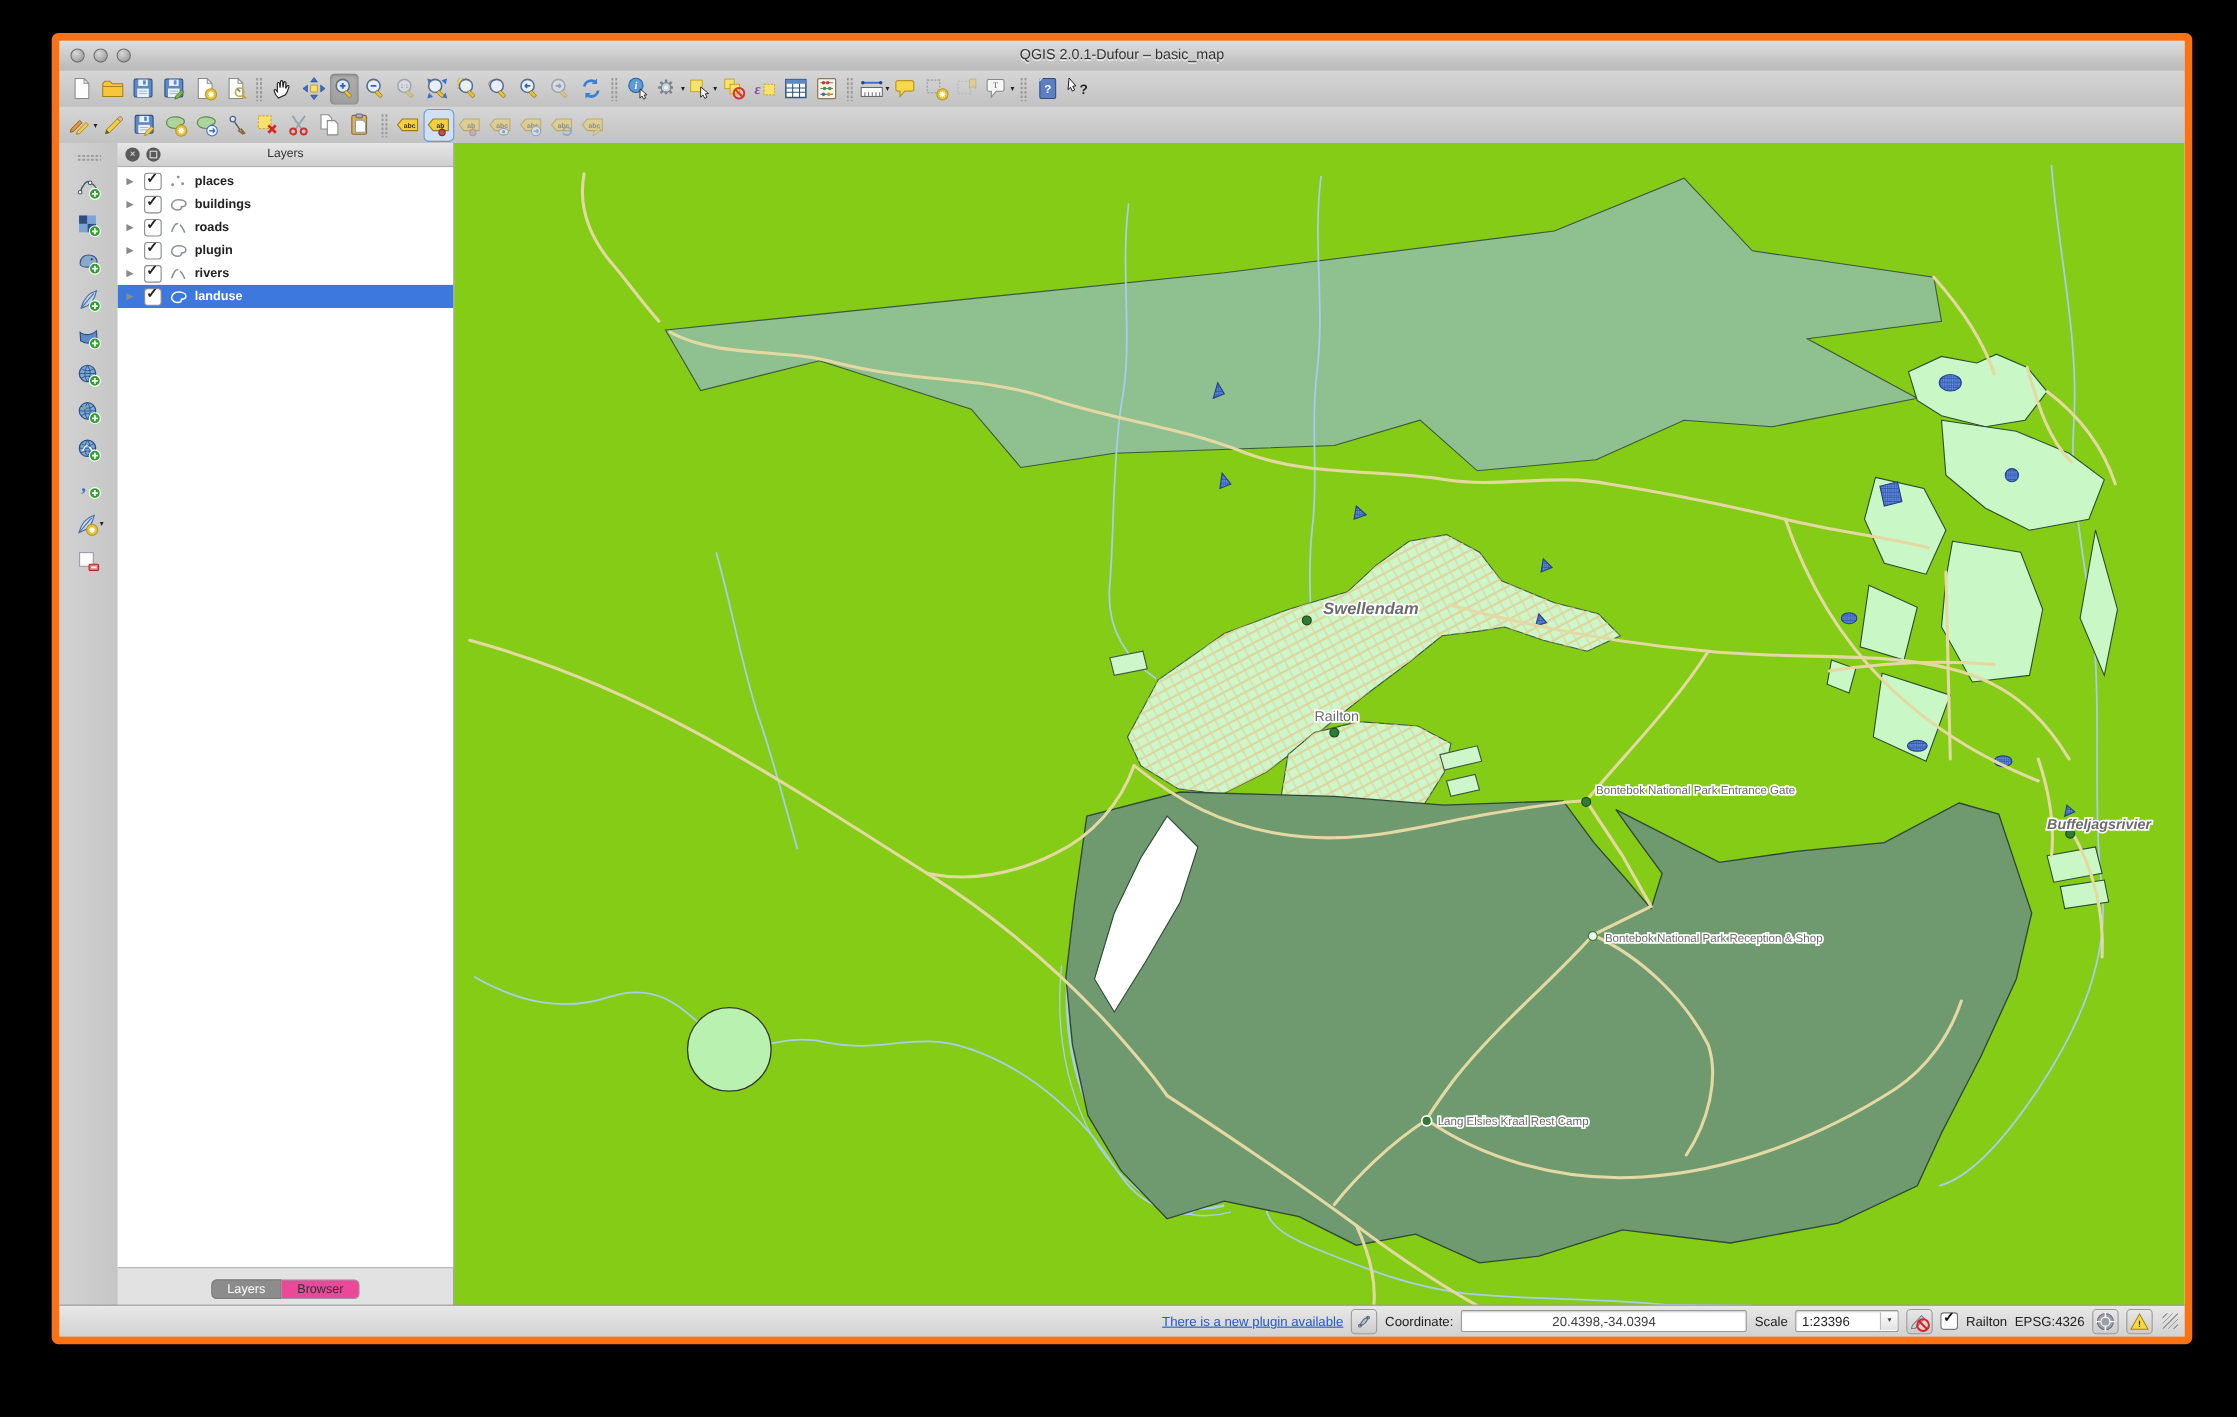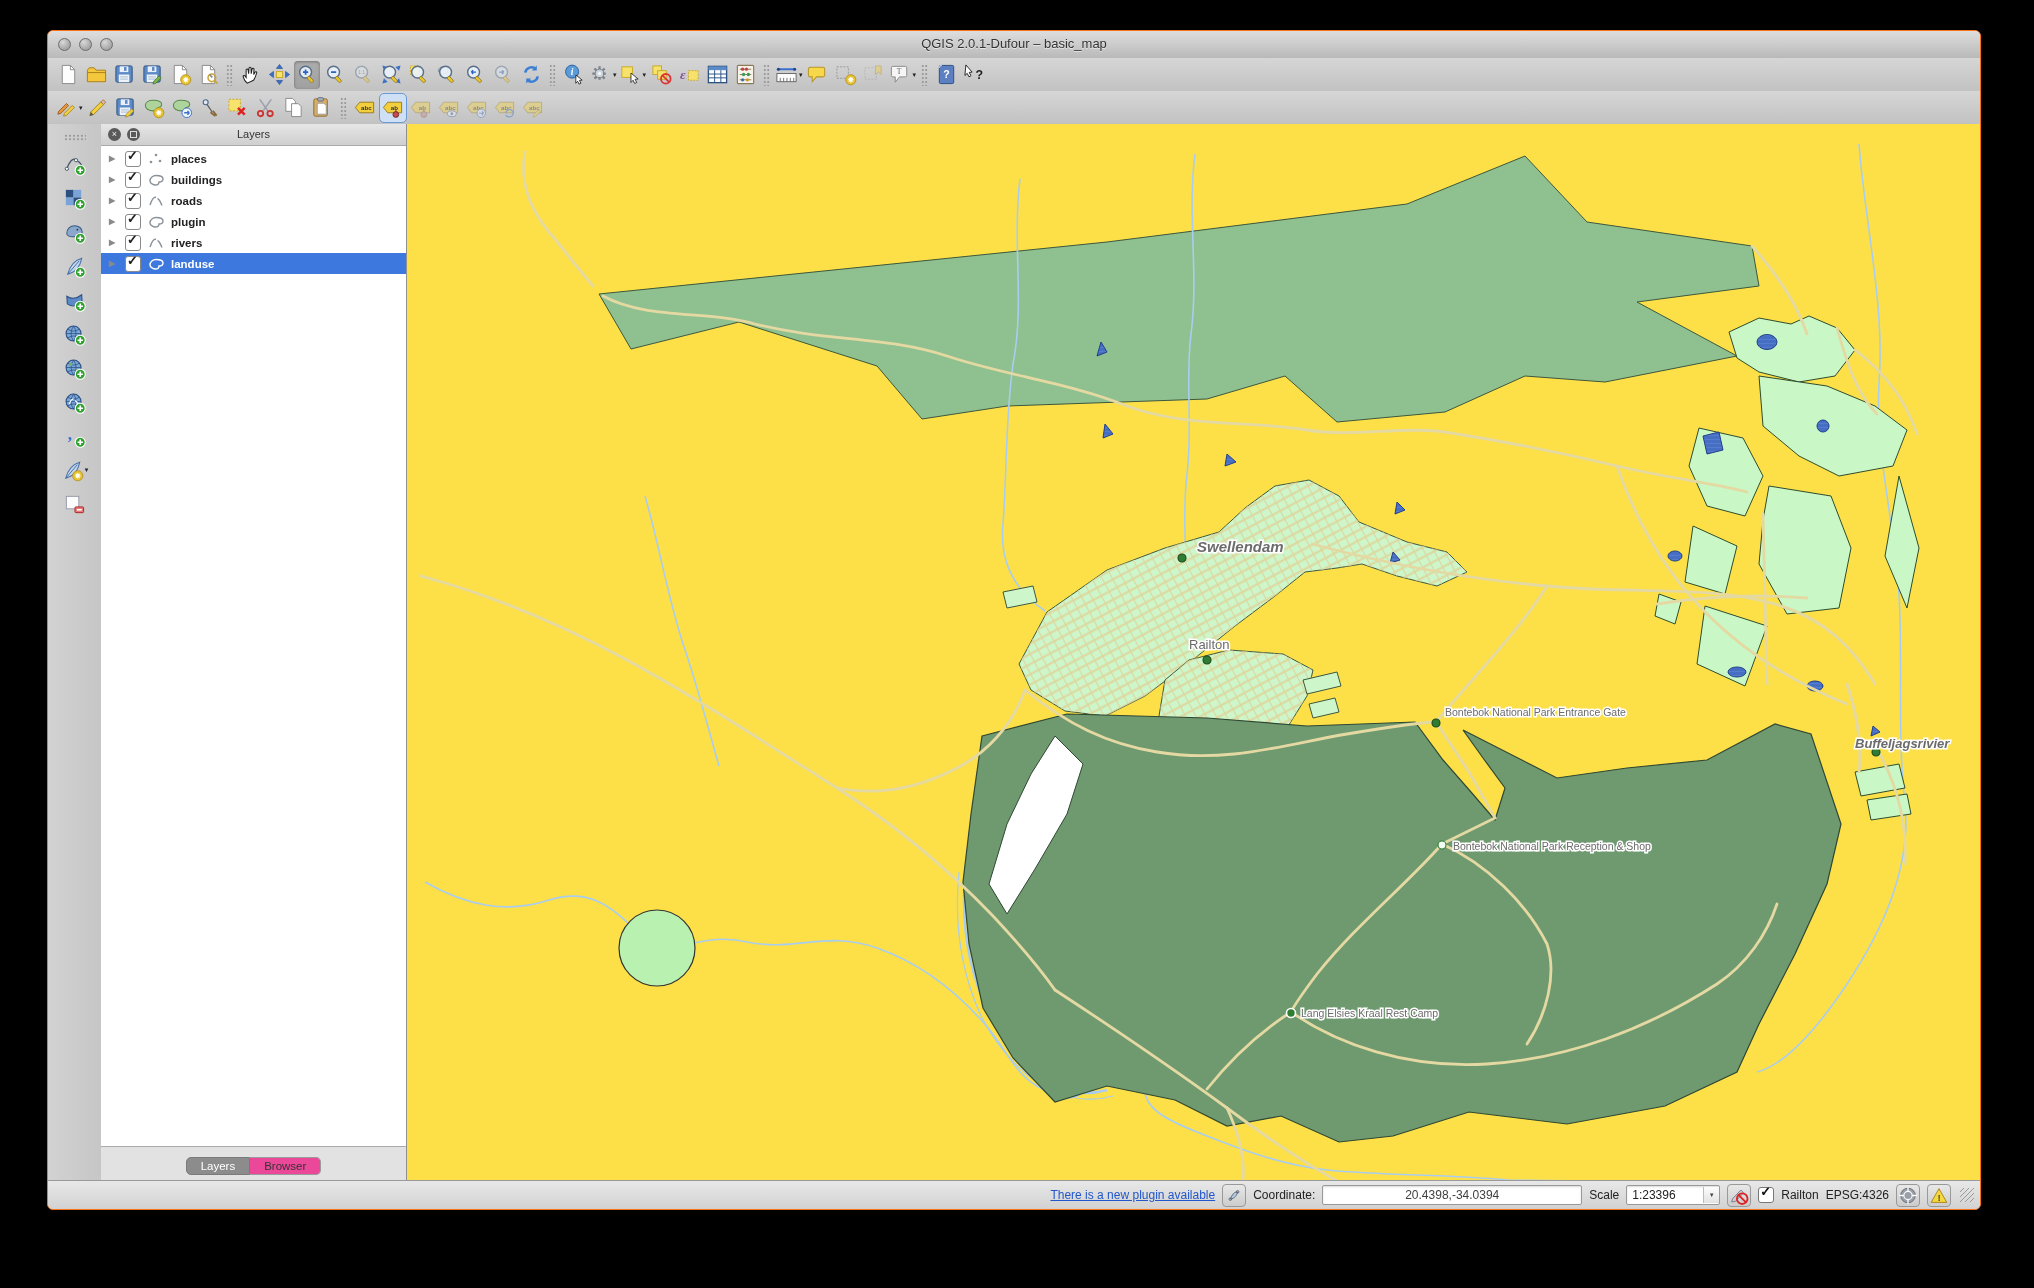--- a/index.html
+++ b/index.html
@@ -1,18 +1,18 @@
 <!DOCTYPE html>
 <html><head>
 <meta charset="utf-8">
 <style>
   html,body{margin:0;padding:0;background:#000;width:2034px;height:1288px;overflow:hidden;
     font-family:"Liberation Sans",sans-serif;-webkit-font-smoothing:antialiased;}
   #window{position:absolute;left:47px;top:30px;width:1932px;height:1178px;background:#d9d9d9;
-    border-radius:6px;box-shadow:0 18px 60px rgba(0,0,0,.65);overflow:hidden;border:1px solid #f97316;}
+    border-radius:6px;box-shadow:0 18px 60px rgba(0,0,0,.65);overflow:hidden;border:7px solid #f97316;}
   
   .titlebar{position:absolute;left:0;top:0;right:0;height:27px;
     background:linear-gradient(#dedede,#b9b9b9);border-bottom:1px solid #8f8f8f;}
   .tl-group{position:absolute;left:10px;top:7px;display:flex;gap:8px;}
   .tl{width:13px;height:13px;border-radius:50%;background:radial-gradient(circle at 35% 30%,#d8d8d8,#8f8f8f);
     border:1px solid #6d6d6d;box-sizing:border-box;}
   .wtitle{position:absolute;left:0;right:0;top:5px;text-align:center;font-size:13px;color:#333;
     text-shadow:0 1px 0 rgba(255,255,255,.6);}
   
   .toolbar{position:absolute;left:0;right:0;display:flex;align-items:center;padding-left:6px;
@@ -53,21 +53,21 @@
   .lrow.selected{background:#3c78dd;color:#fff;}
   .lrow.selected .lbl{}
   .lrow .licon{width:18px;display:flex;justify-content:center;}
   
   .ptabs{position:absolute;bottom:6px;left:0;right:0;display:flex;justify-content:center;}
   .ptab{font-size:11.5px;padding:2px 14px;border:1px solid #9a9a9a;background:#ec4899;color:#333;}
   .ptab:first-child{border-radius:5px 0 0 5px;}
   .ptab:last-child{border-radius:0 5px 5px 0;border-left:none;}
   .ptab.active{background:#8c8c8c;color:#fff;border-color:#7a7a7a;}
   
-  #map{position:absolute;left:359px;top:0;right:0;bottom:0;background:#fde047;overflow:hidden;}
+  #map{position:absolute;left:359px;top:0;right:0;bottom:0;background:#84cc16;overflow:hidden;}
   
   #statusbar{position:absolute;left:0;right:0;bottom:0;height:28px;background:linear-gradient(#e8e8e8,#d2d2d2);
     border-top:1px solid #9a9a9a;display:flex;align-items:center;font-size:12px;color:#222;padding:0 6px;gap:7px;}
   .spacer{flex:1;}
   .slink{color:#2257cc;text-decoration:underline;white-space:nowrap;}
   .sbox{background:#fff;border:1px solid #999;border-radius:2px;height:18px;box-shadow:inset 0 1px 2px rgba(0,0,0,.15);}
   #coordbox{width:258px;text-align:center;font-size:12px;font-family:"Liberation Sans",sans-serif;color:#404040;padding:0;}
   .combo{width:92px;display:flex;align-items:center;}
   .combo .cval{flex:1;padding-left:5px;font-size:12px;}
   .combo .carr{width:15px;height:16px;border-left:1px solid #bbb;display:flex;align-items:center;justify-content:center;

